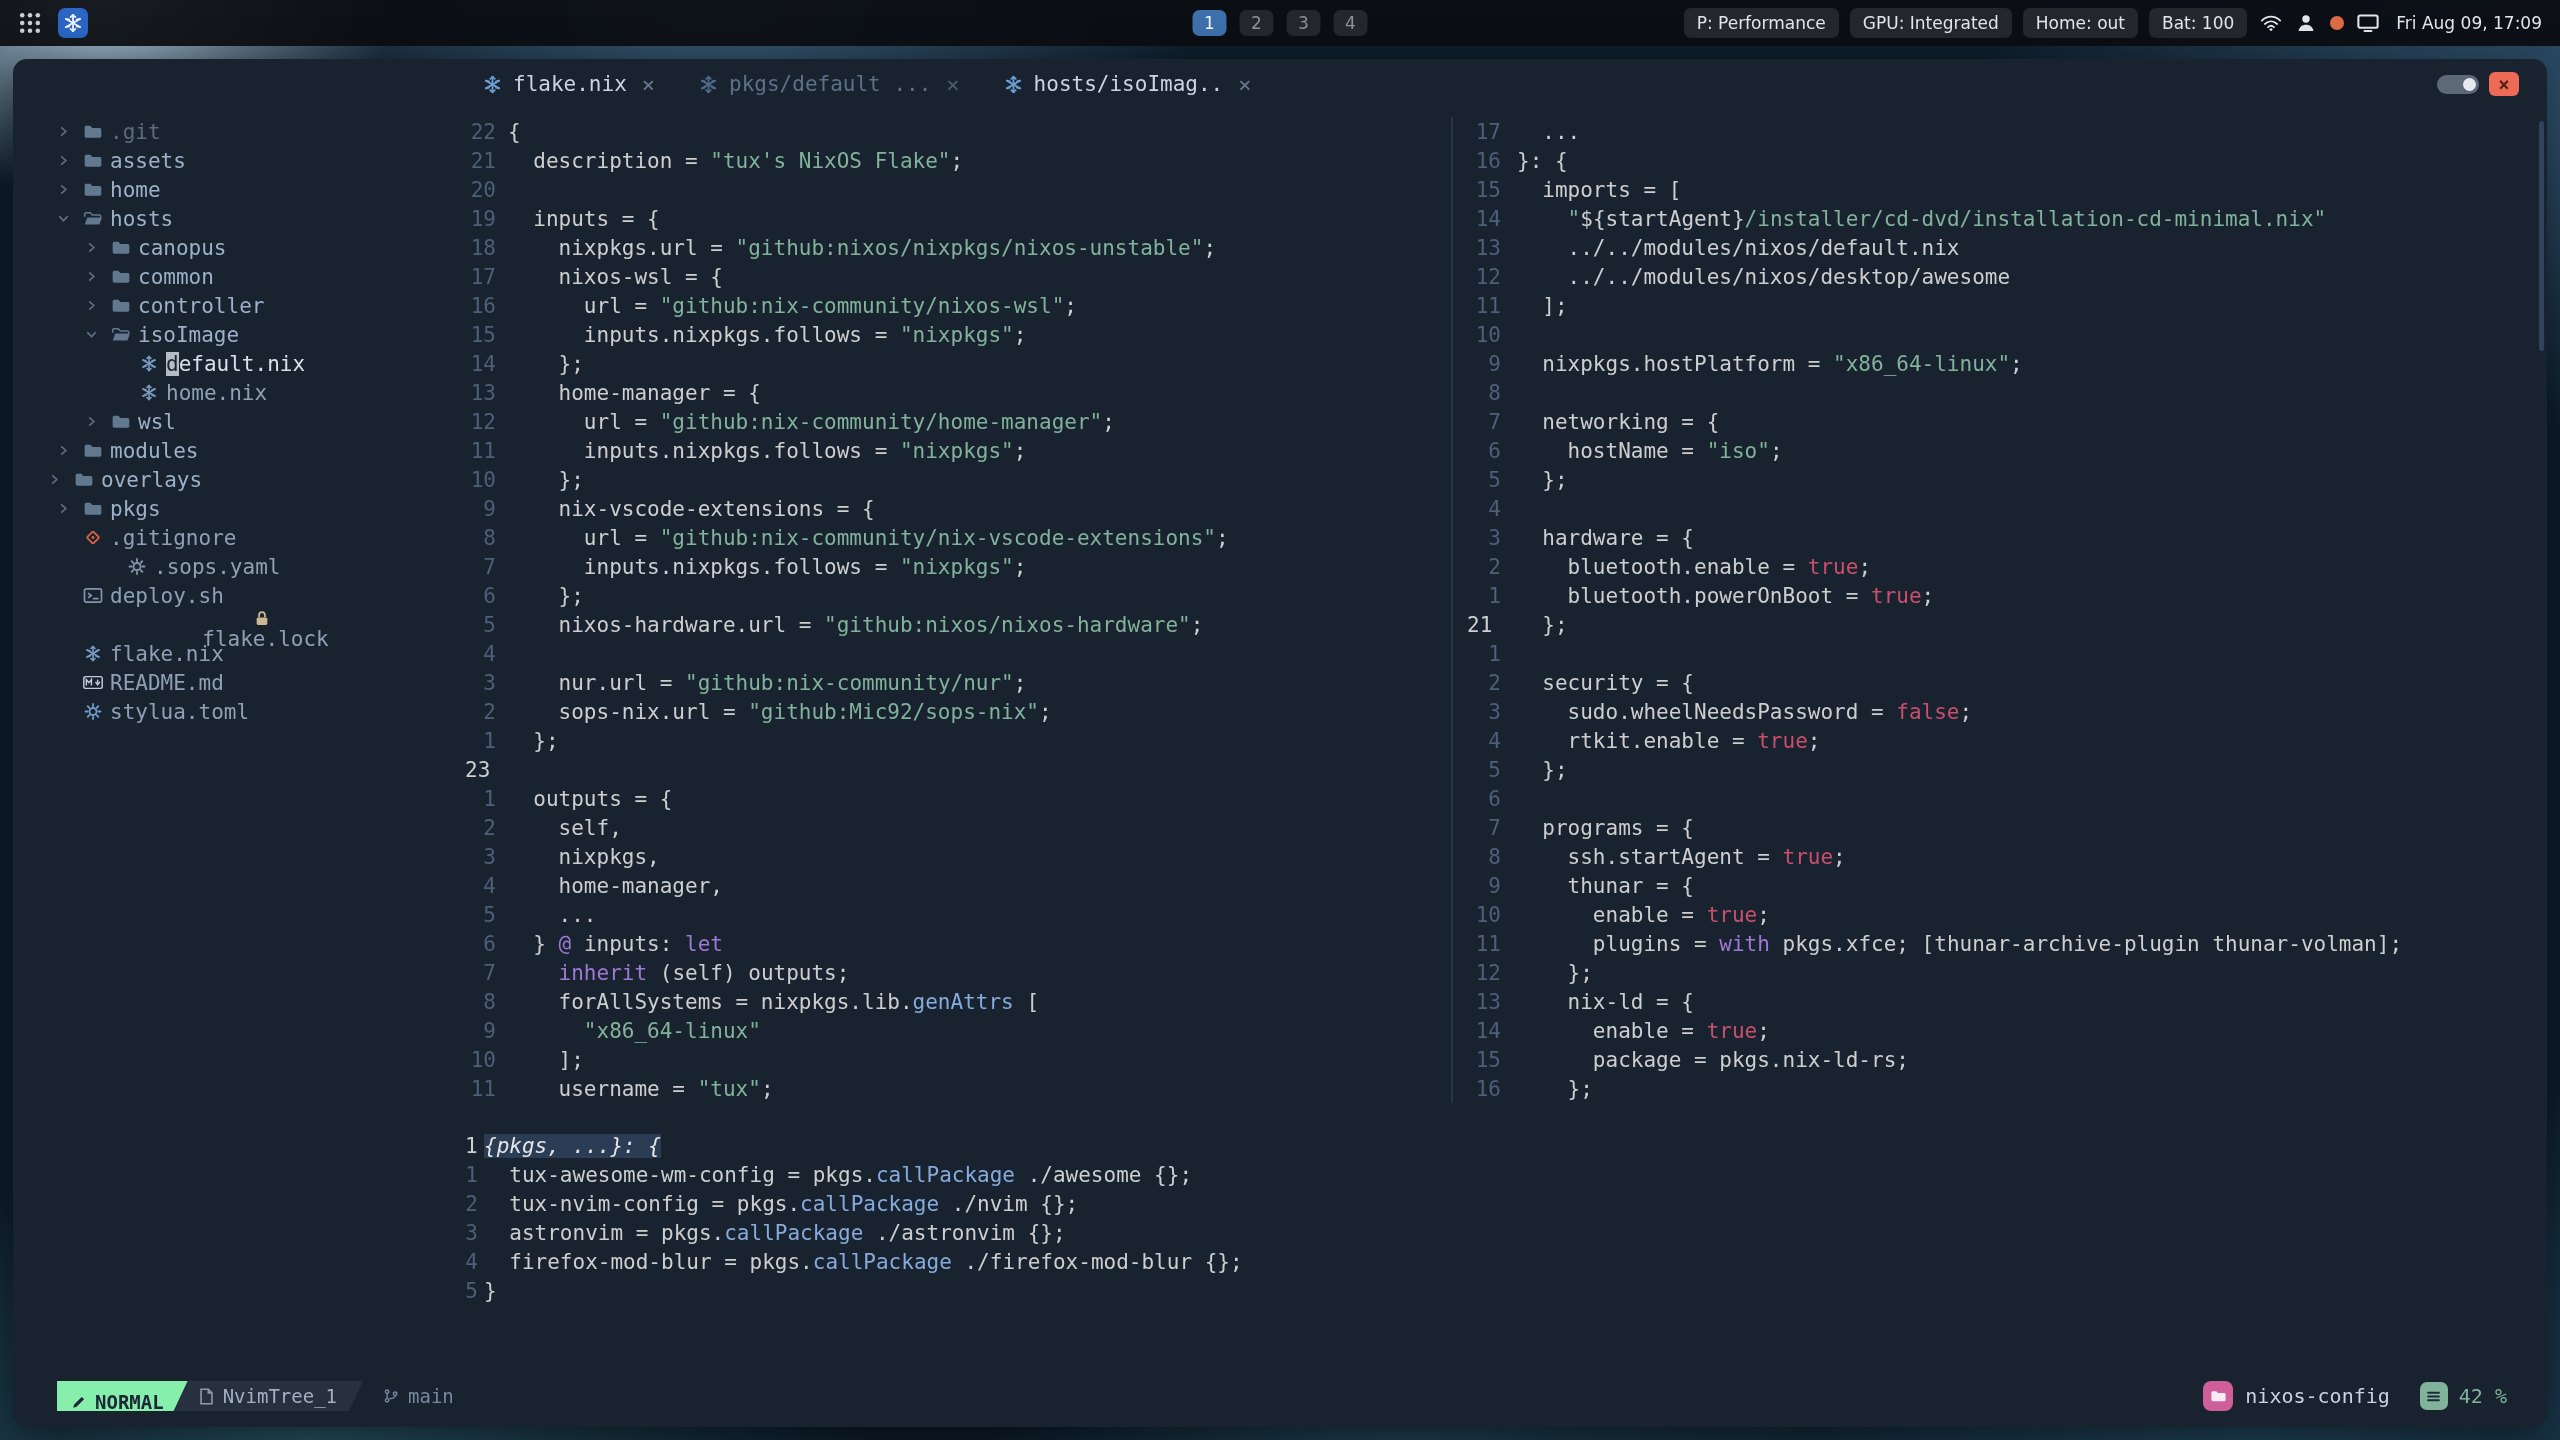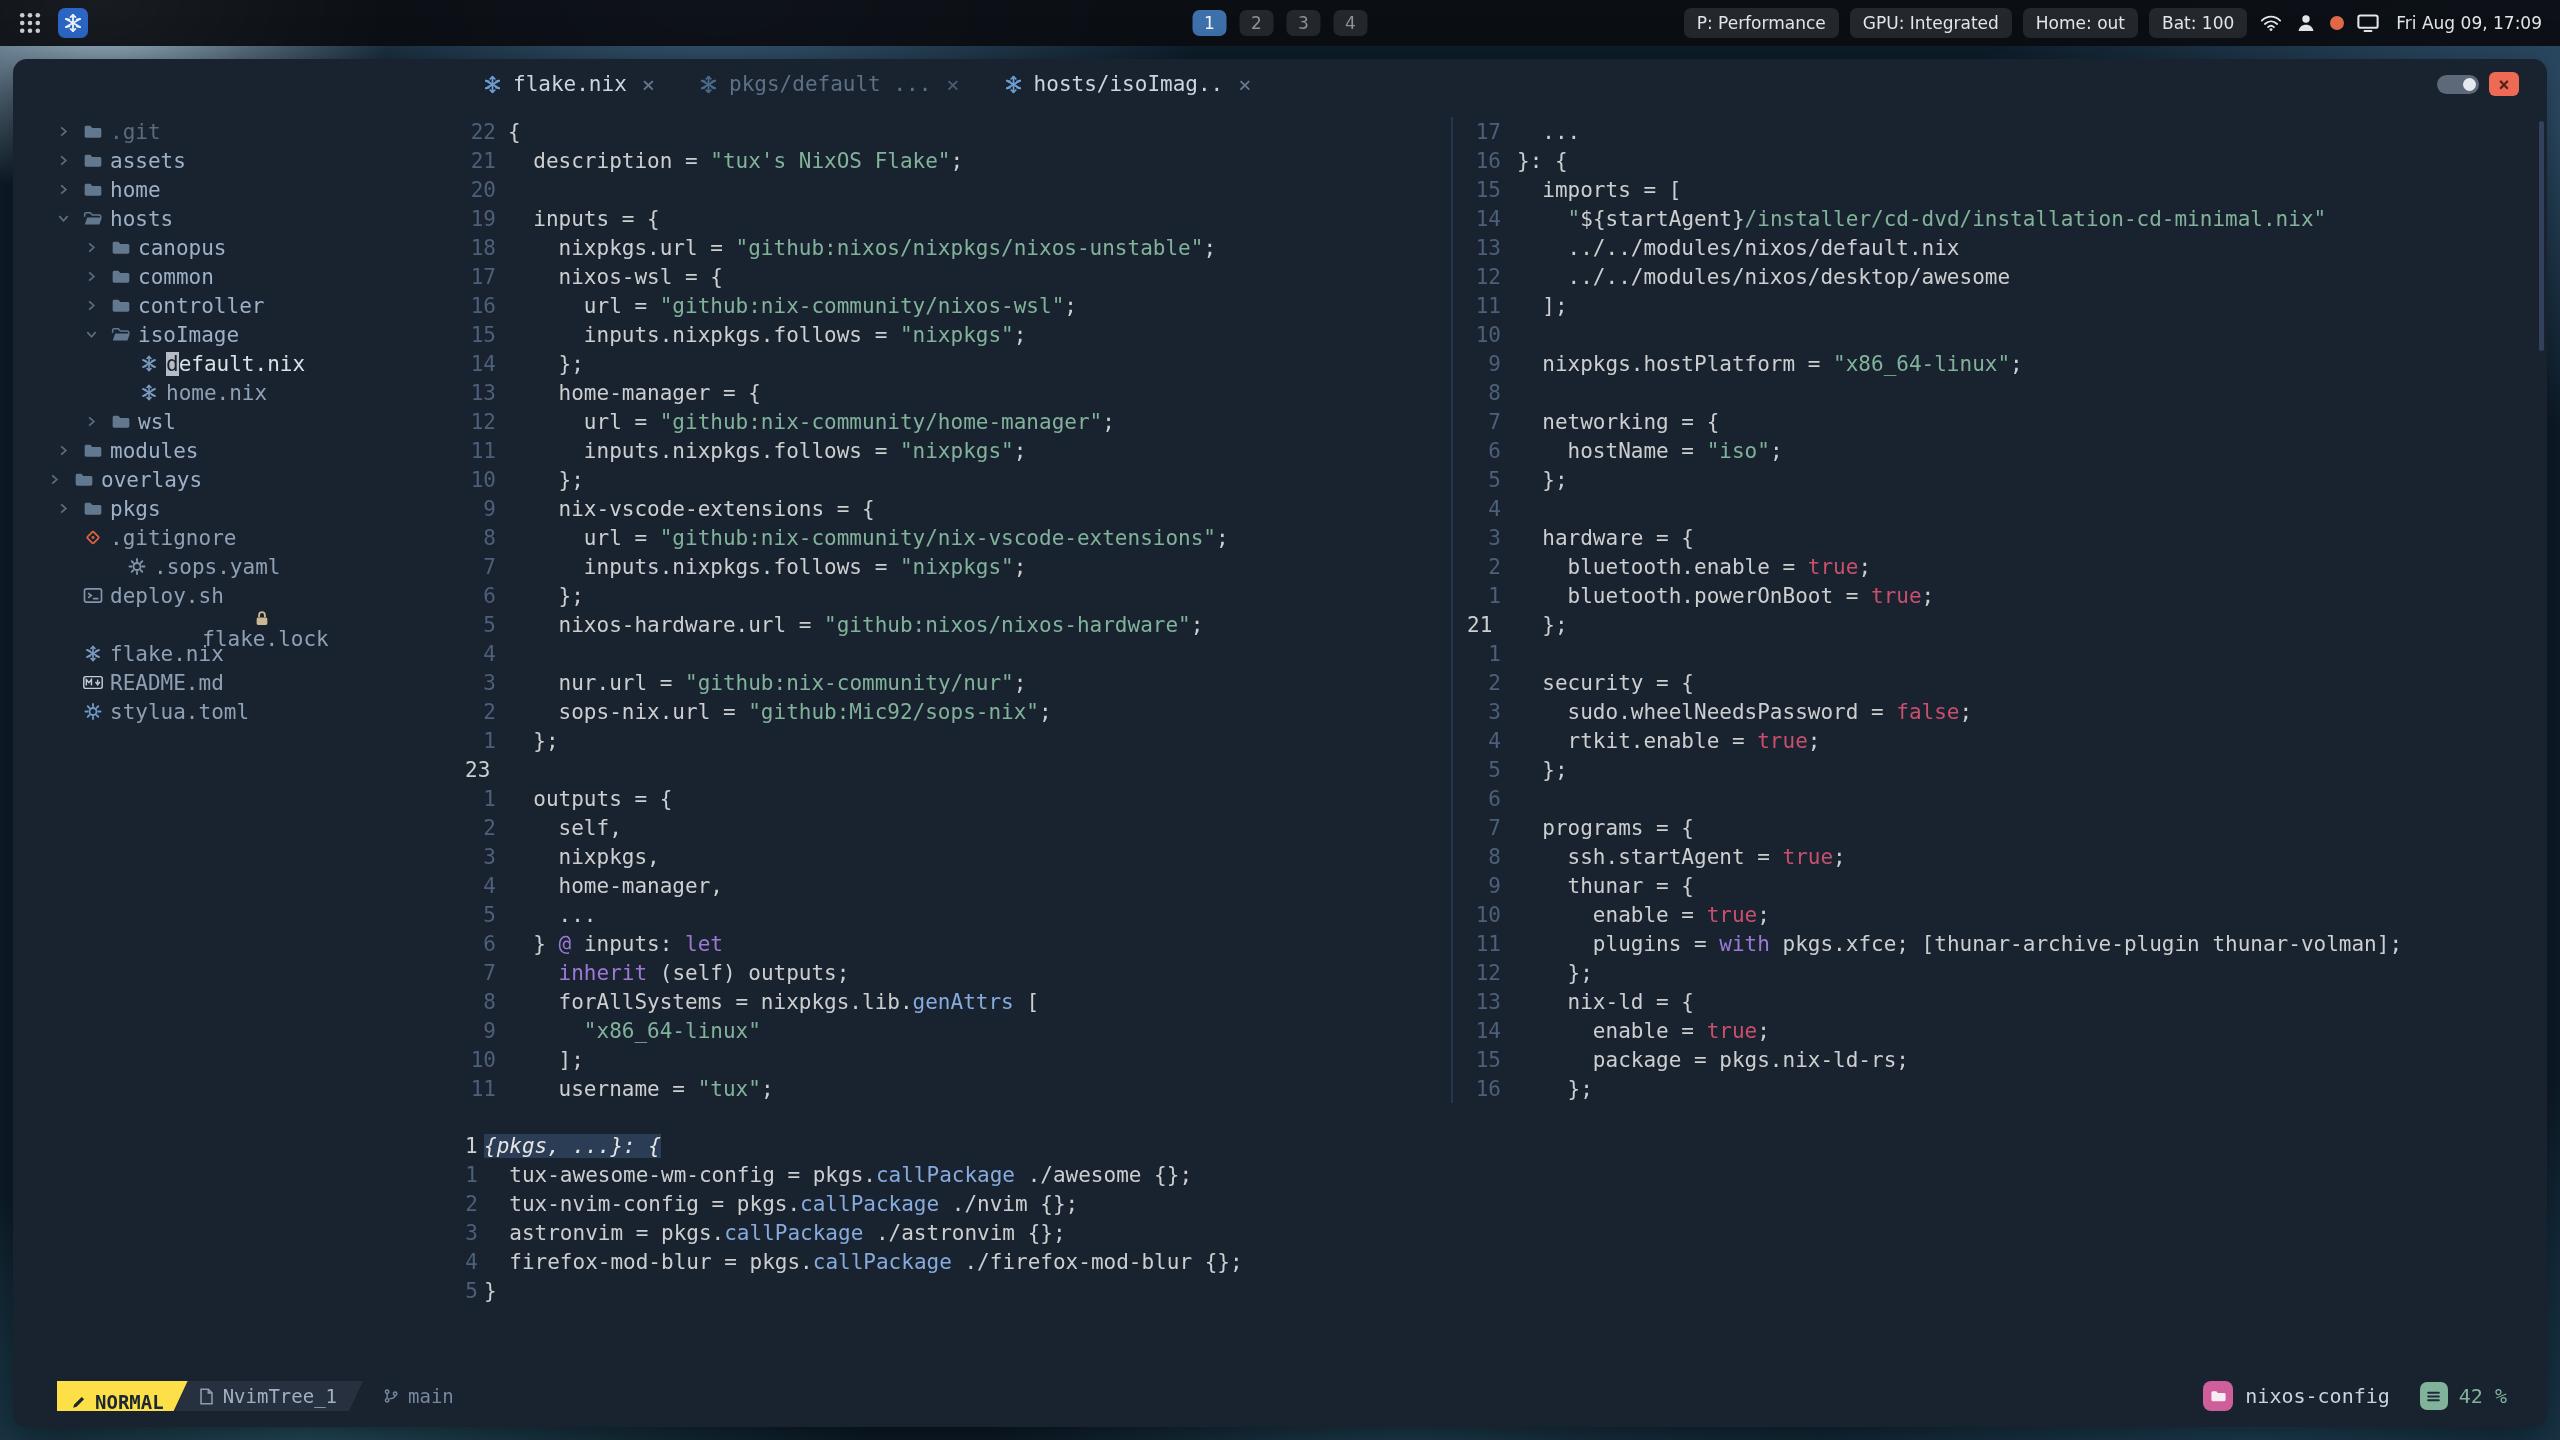--- a/index.html
+++ b/index.html
@@ -121,21 +121,21 @@
   .ic-terminal { color:#8494ab; }
   .ic-lock { color:#c9b891; }
   .ic-markdown { color:#c3cbd8; }
   .icon { display:inline-flex; }
   .icon svg { width:100%; height:100%; }
 
   
   .statusline { height:46px; flex:none; display:flex; align-items:flex-start;
     padding:0 40px 0 44px; }
   .sl-inner { height:30px; width:100%; display:flex; align-items:center; font-size:19px; }
-  .mode-badge { height:30px; display:flex; align-items:center; gap:9px; background:#fde047;
+  .mode-badge { height:30px; display:flex; align-items:center; gap:9px; background:#86efac;
     color:#1c2634; font-weight:bold; padding:12px 24px 0 14px; position:relative; z-index:2;
     clip-path:polygon(0 0, 100% 0, calc(100% - 14px) 100%, 0 100%); }
   .mode-badge .icon { width:15px; height:15px; color:#1c2634; }
   .buf-badge { height:30px; display:flex; align-items:center; gap:9px; background:#27303f;
     color:#a2afc2; padding:0 26px 0 24px; margin-left:-13px; z-index:1;
     clip-path:polygon(13px 0, 100% 0, calc(100% - 14px) 100%, 0 100%); }
   .buf-badge .icon { width:15px; height:17px; color:#8d9ab0; }
   .branch { display:flex; align-items:center; gap:9px; margin-left:20px; color:#76879e; }
   .branch .icon { width:16px; height:16px; }
   .sl-right { margin-left:auto; display:flex; align-items:center; }

